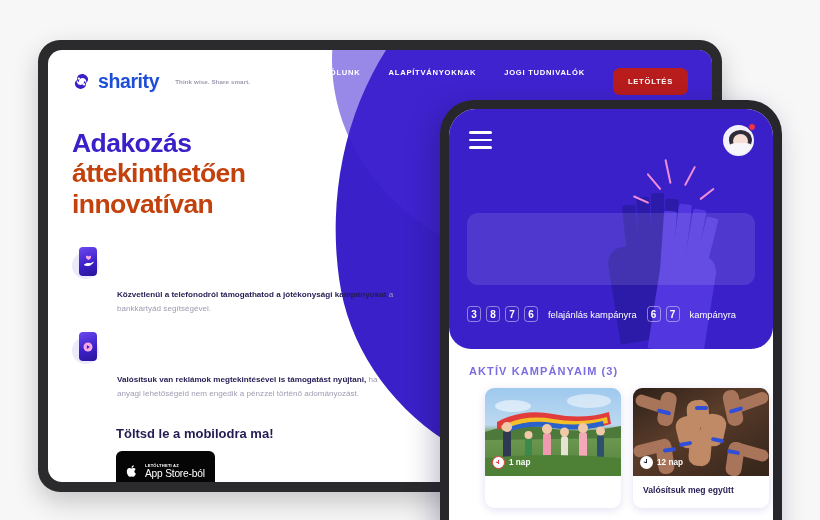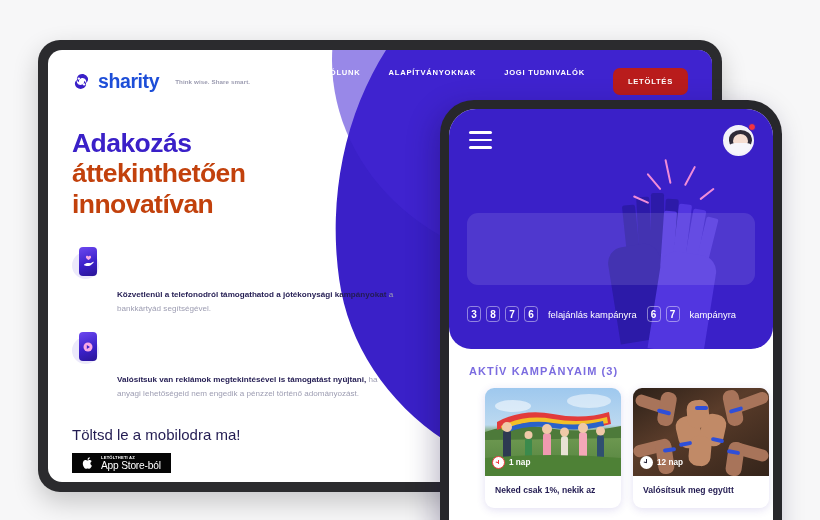--- a/index.html
+++ b/index.html
@@ -106,27 +106,27 @@
     position: absolute; left: 7px; top: 0;
     width: 18px; height: 29px; border-radius: 4px;
     background: linear-gradient(160deg,#6d48f0 0%,#3a20c8 58%,#2a1596 100%);
     display: flex; align-items: center; justify-content: center;
     flex-direction: column; gap: 1px;
   }
   .feature-text { font-size: 8.1px; line-height: 1.68; color: #9d9db2; padding-top: 1px; margin-top: 40px; }
   .feature-text b { color: #231c52; font-weight: bold; }
 
   #download-title {
-    margin-top: 26px; font-size: 15px; font-weight: normal; color: #231c52;
+    margin-top: 26px; font-size: 13px; font-weight: bold; color: #231c52; margin-left: 44px;
   }
   #store-badges { margin-top: 10px; display: flex; gap: 12px; }
   .store-badge {
-    background: #050505; border-radius: 0; height: 20px;
+    background: #050505; border-radius: 6px; height: 40px;
     display: flex; align-items: center; gap: 6px;
-    padding: 0 10px; cursor: pointer; min-width: 94px;
+    padding: 0 10px; cursor: pointer; min-width: 94px; margin-left: 44px;
   }
   .store-badge .glyph { width: 13px; height: 14px; flex: none; position: relative; }
   .store-badge .txt { line-height: 1; }
   .store-badge .small {
     display: block; font-size: 4.1px; color: #fff; letter-spacing: .2px;
     font-weight: bold; text-transform: uppercase; margin-bottom: 1px;
   }
   .store-badge .big { display: block; font-size: 10.2px; color: #fff; letter-spacing: -0.2px; }
 
   
@@ -440,21 +440,20 @@
               <path d="M0 70 Q68 64 136 70 L136 88 L0 88z" fill="#4e8136"></path>
             </svg>
             <div class="card-badge">
               <span class="clock urgent">
                   <span class="h1"></span>
                   <span class="h2"></span>
                 </span>
               <span>1 nap</span>
             </div>
           </div>
-          <div class="card-title">Neked csak 1%, nekik az</div>
         </div>
 
         <div class="campaign-card">
           <div class="card-photo photo-hands">
             <svg viewBox="0 0 136 88" width="136" height="88" style="position:absolute;inset:0;">
               <g fill="#a8745a">
                 <rect x="2" y="10" width="34" height="12" rx="6" transform="rotate(18 19 16)"></rect>
                 <rect x="100" y="8" width="36" height="12" rx="6" transform="rotate(-20 118 14)"></rect>
                 <rect x="0" y="54" width="38" height="12" rx="6" transform="rotate(-14 19 60)"></rect>
                 <rect x="98" y="58" width="38" height="12" rx="6" transform="rotate(16 117 64)"></rect>

